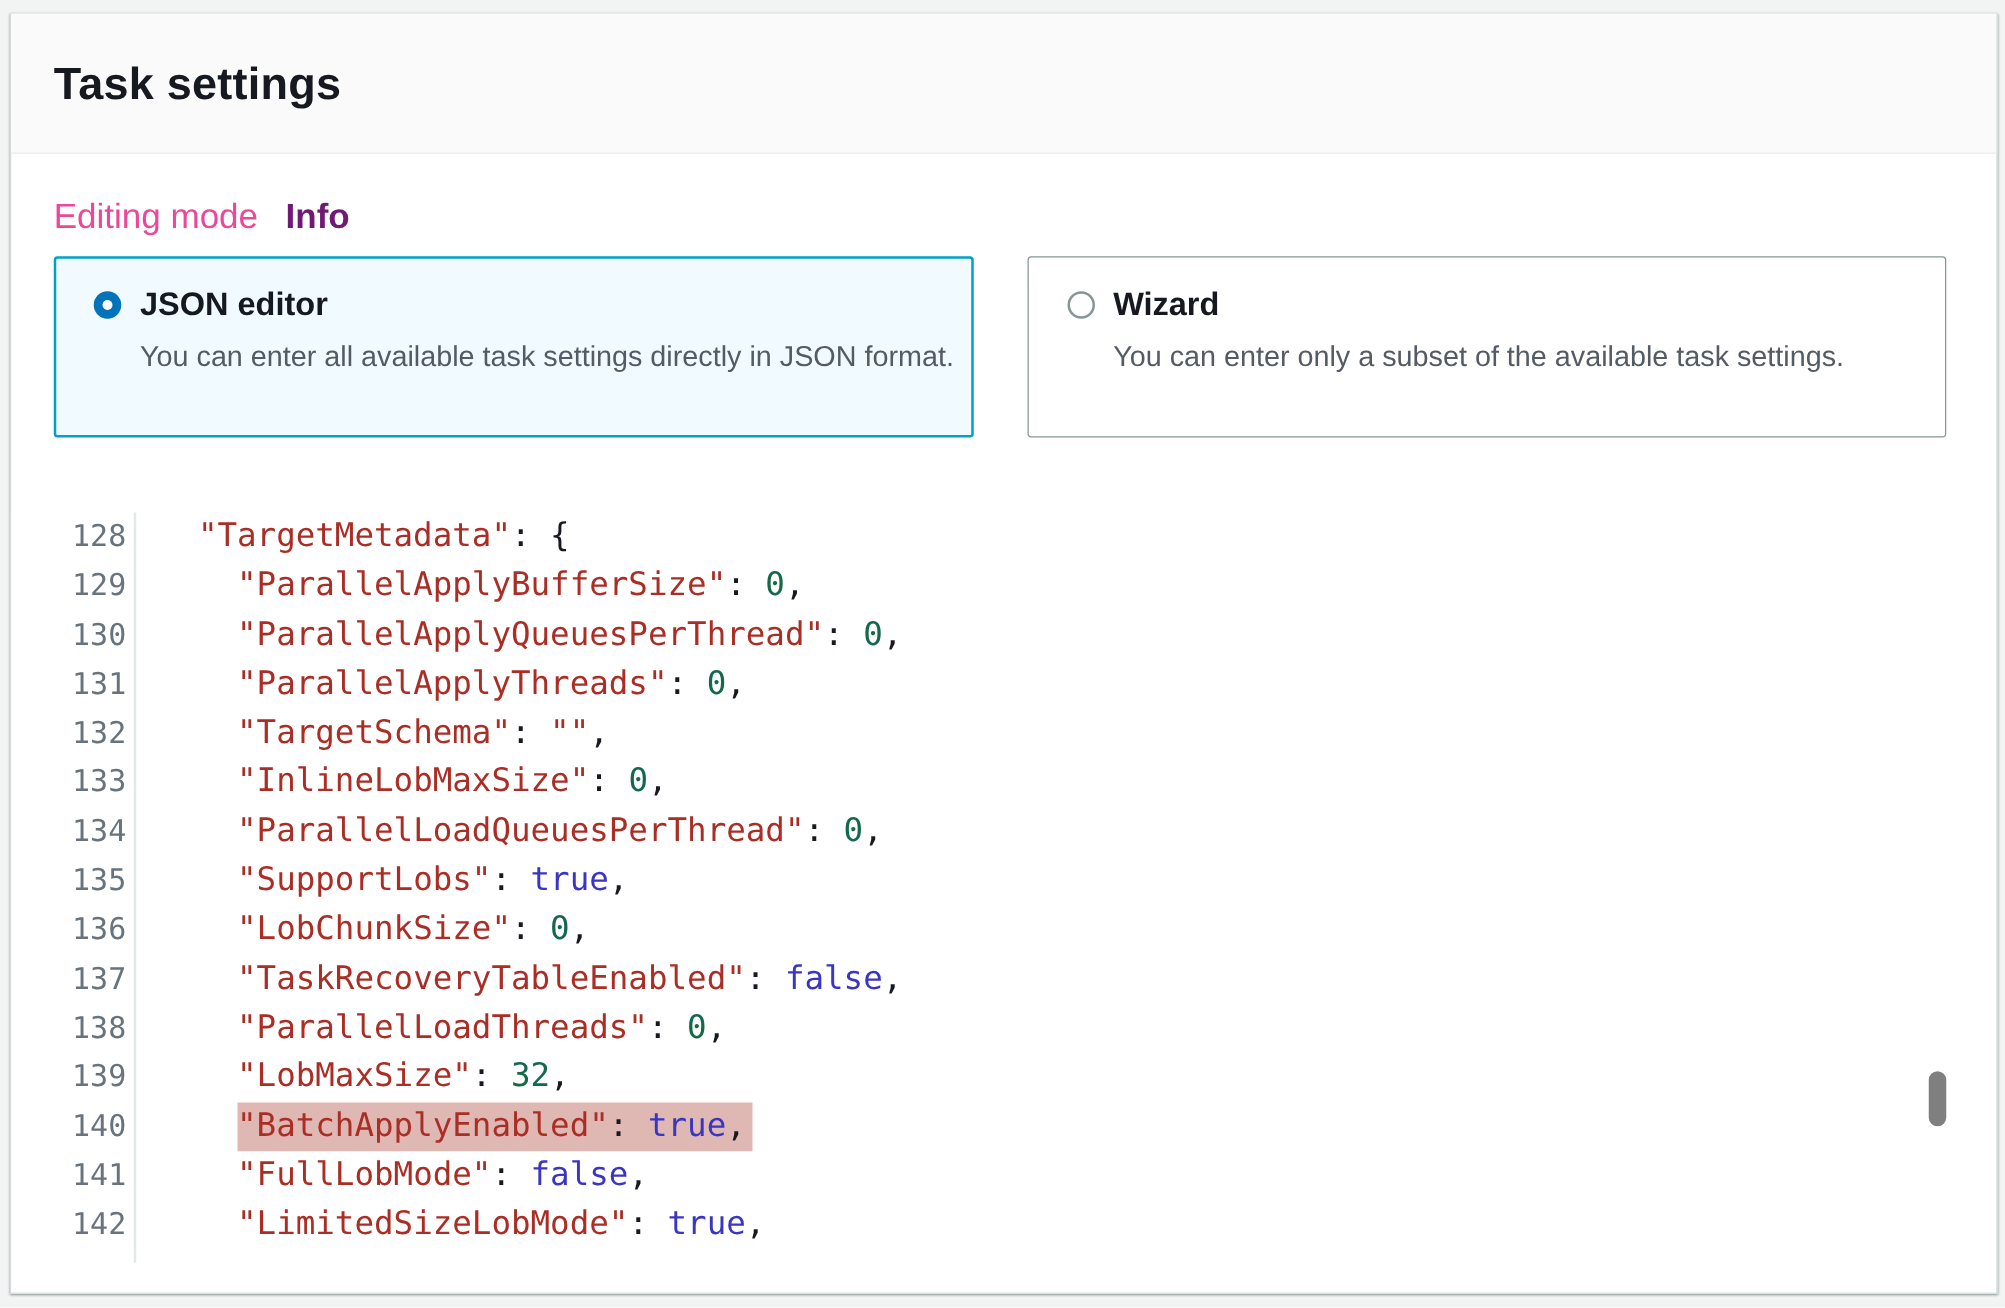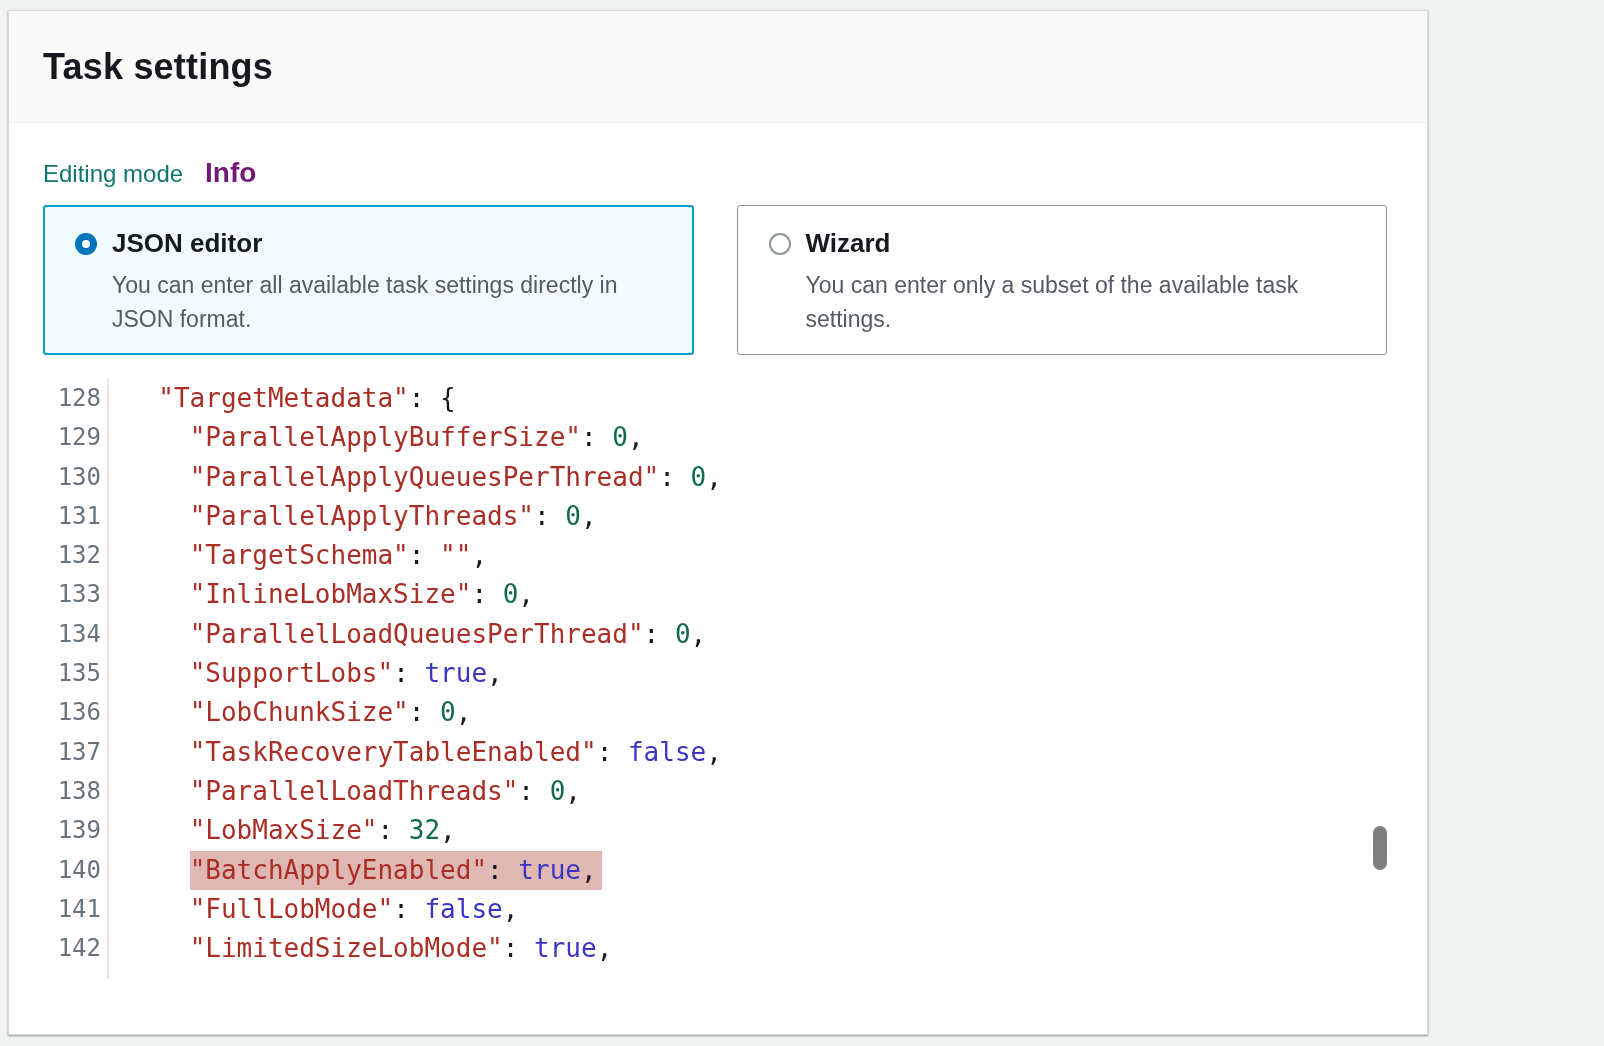--- a/index.html
+++ b/index.html
@@ -3,35 +3,35 @@
 <meta charset="utf-8">
 <style>
   html,body{margin:0;padding:0;}
   body{
     width:1604px;height:1046px;position:relative;overflow:hidden;
     background:#f2f3f3;
     font-family:"Liberation Sans",sans-serif;
     color:#16191f;
   }
   .panel{
-    position:absolute;left:8px;top:10px;width:1420px;height:1025px;
+    position:absolute;left:8px;top:10px;width:1590px;height:1025px;
     box-sizing:border-box;background:#ffffff;
     border:1px solid #d5dbdb;
     box-shadow:0 1px 2px rgba(0,28,36,0.45);
     display:flex;flex-direction:column;
   }
   .panel-header{
     flex:0 0 112px;background:#fafafa;border-bottom:1px solid #eaeded;
     display:flex;align-items:center;padding-left:34px;box-sizing:border-box;
   }
   .panel-title{margin:0;font-size:36px;font-weight:700;color:#16191f;letter-spacing:0.2px;}
   .panel-body{flex:1;display:flex;flex-direction:column;overflow:hidden;}
   .body-inner{padding:34px 40px 0 34px;}
   .field-row{display:flex;align-items:baseline;gap:22px;}
-  .field-label{font-size:24px;color:#0f766e;}
+  .field-label{font-size:28px;color:#ec4899;}
   .info-link{font-size:28px;font-weight:700;color:#701a75;text-decoration:none;cursor:pointer;}
   .tiles{display:grid;grid-template-columns:1fr 1fr;gap:43px;margin-top:16px;}
   .tile{
     box-sizing:border-box;min-height:145px;cursor:pointer;border-radius:3px;
     border:1px solid #879596;background:#ffffff;
     padding:22px 12px 18px 31px;
   }
   .tile.selected{
     border:2px solid #00a1c9;background:#f1faff;
     padding:21px 11px 17px 30px;
@@ -42,21 +42,21 @@
   .radio.on{background:#0073bb;position:relative;}
   .radio.on::after{
     content:"";position:absolute;left:7px;top:7px;width:8px;height:8px;
     border-radius:50%;background:#ffffff;
   }
   .tile-title{font-size:26px;font-weight:700;color:#16191f;}
   .tile-desc{
     margin-left:37px;margin-top:9px;font-size:23px;line-height:34px;color:#545b64;
   }
   .editor{
-    position:relative;margin-top:24px;flex:1;
+    position:relative;margin-top:60px;flex:1;
     font-family:"DejaVu Sans Mono",monospace;font-size:26px;
     background:#ffffff;cursor:text;
   }
   .gutter-rule{
     position:absolute;left:98px;top:0;width:2px;height:600px;background:#e4e7e7;
   }
   .code-line{display:flex;height:39.3px;line-height:39.3px;}
   .gutter-num{
     flex:0 0 92px;text-align:right;font-size:24px;color:#68737d;white-space:pre;
   }

